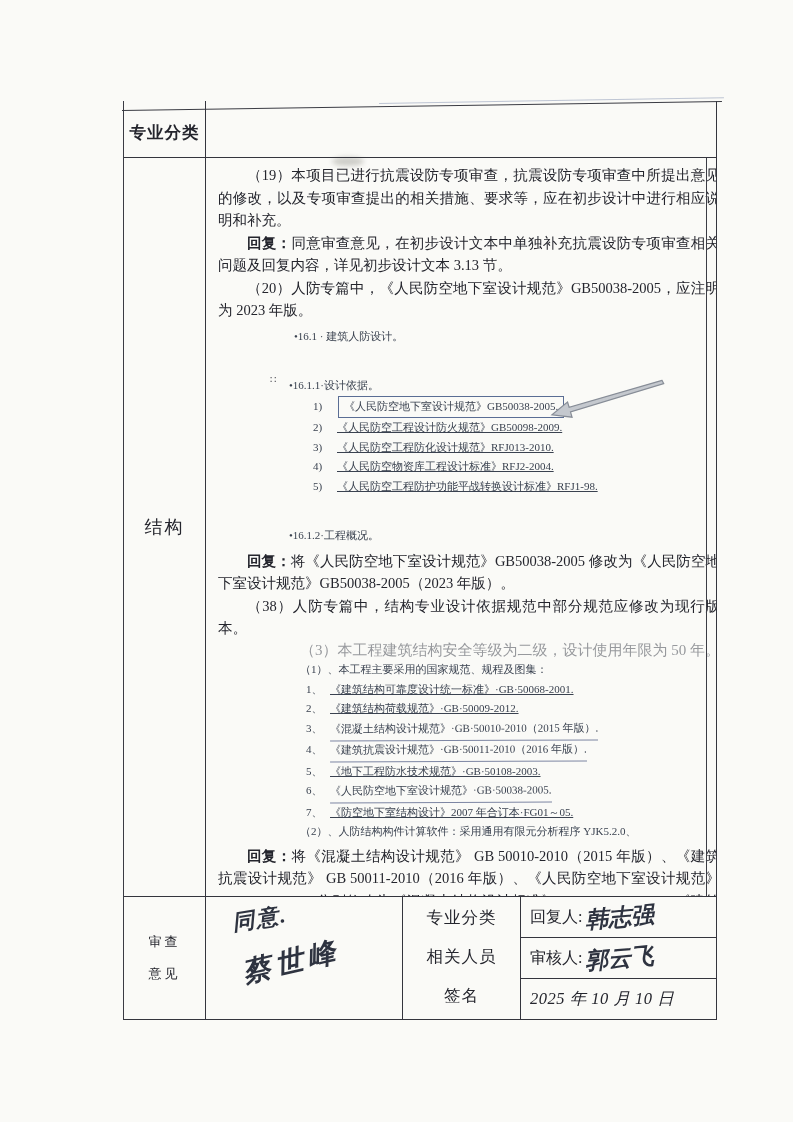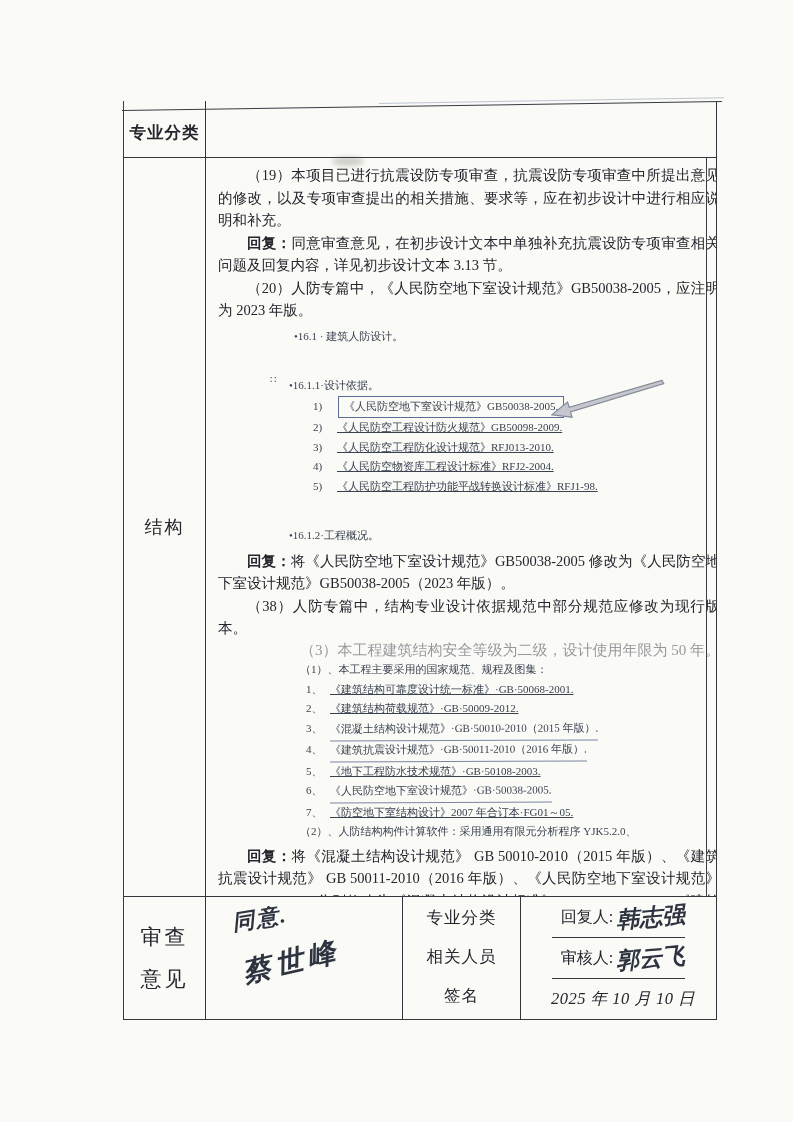--- a/index.html
+++ b/index.html
@@ -69,28 +69,28 @@
   .boxed {
     position: relative; display: inline-block;
     border: 1.5px solid #5a6d94; padding: 0 5px 1px 5px; margin-left: 1px;
   }
   .arrowsvg { position: absolute; left: calc(100% - 16px); top: -18px; width: 118px; height: 42px; }
 
   .uline { display: inline-block; border-bottom: 1.8px solid #7d86a3; padding-bottom: 1px; transform: rotate(-0.25deg); }
 
   
   .cell.reviewlabel { flex-direction: column; gap: 14px; }
-  .cell.reviewlabel span { font-size: 21px; letter-spacing: 3px; }
+  .cell.reviewlabel span { font-size: 13px; letter-spacing: 3px; }
   .cell.sigcell { width: 197px; flex: none; border-right: 1.6px solid #34353d; }
   .cell.siglabelcell {
     width: 118px; flex: none; border-right: 1.6px solid #34353d;
     display: flex; flex-direction: column; align-items: center; justify-content: space-between;
     padding: 10px 0 12px 0; font-size: 16.5px; letter-spacing: 1px;
   }
-  .cell.personscell { flex: 1; display: flex; flex-direction: column; align-items: center; }
+  .cell.personscell { flex: 1; display: flex; flex-direction: column; }
   .prow { flex: 1; display: flex; align-items: center; padding-left: 9px; font-size: 16px; border-bottom: 1.5px solid #34353d; }
   .prow:last-child { border-bottom: none; font-style: italic; }
   .prow .plabel { flex: none; }
 
   
   .hw { font-style: italic; font-weight: bold; color: #2e3340; }
   .hw-approve { position: absolute; left: 26px; top: 7px; font-size: 22px; transform: rotate(-9deg); letter-spacing: 2px; }
   .hw-name1 { position: absolute; left: 36px; top: 46px; font-size: 28px; transform: rotate(-13deg); letter-spacing: 5px; }
   .hw-inline { font-size: 23px; transform: rotate(-5deg); margin-left: 3px; white-space: nowrap; }
   .prow.daterow { font-size: 16.5px; letter-spacing: .5px; }

